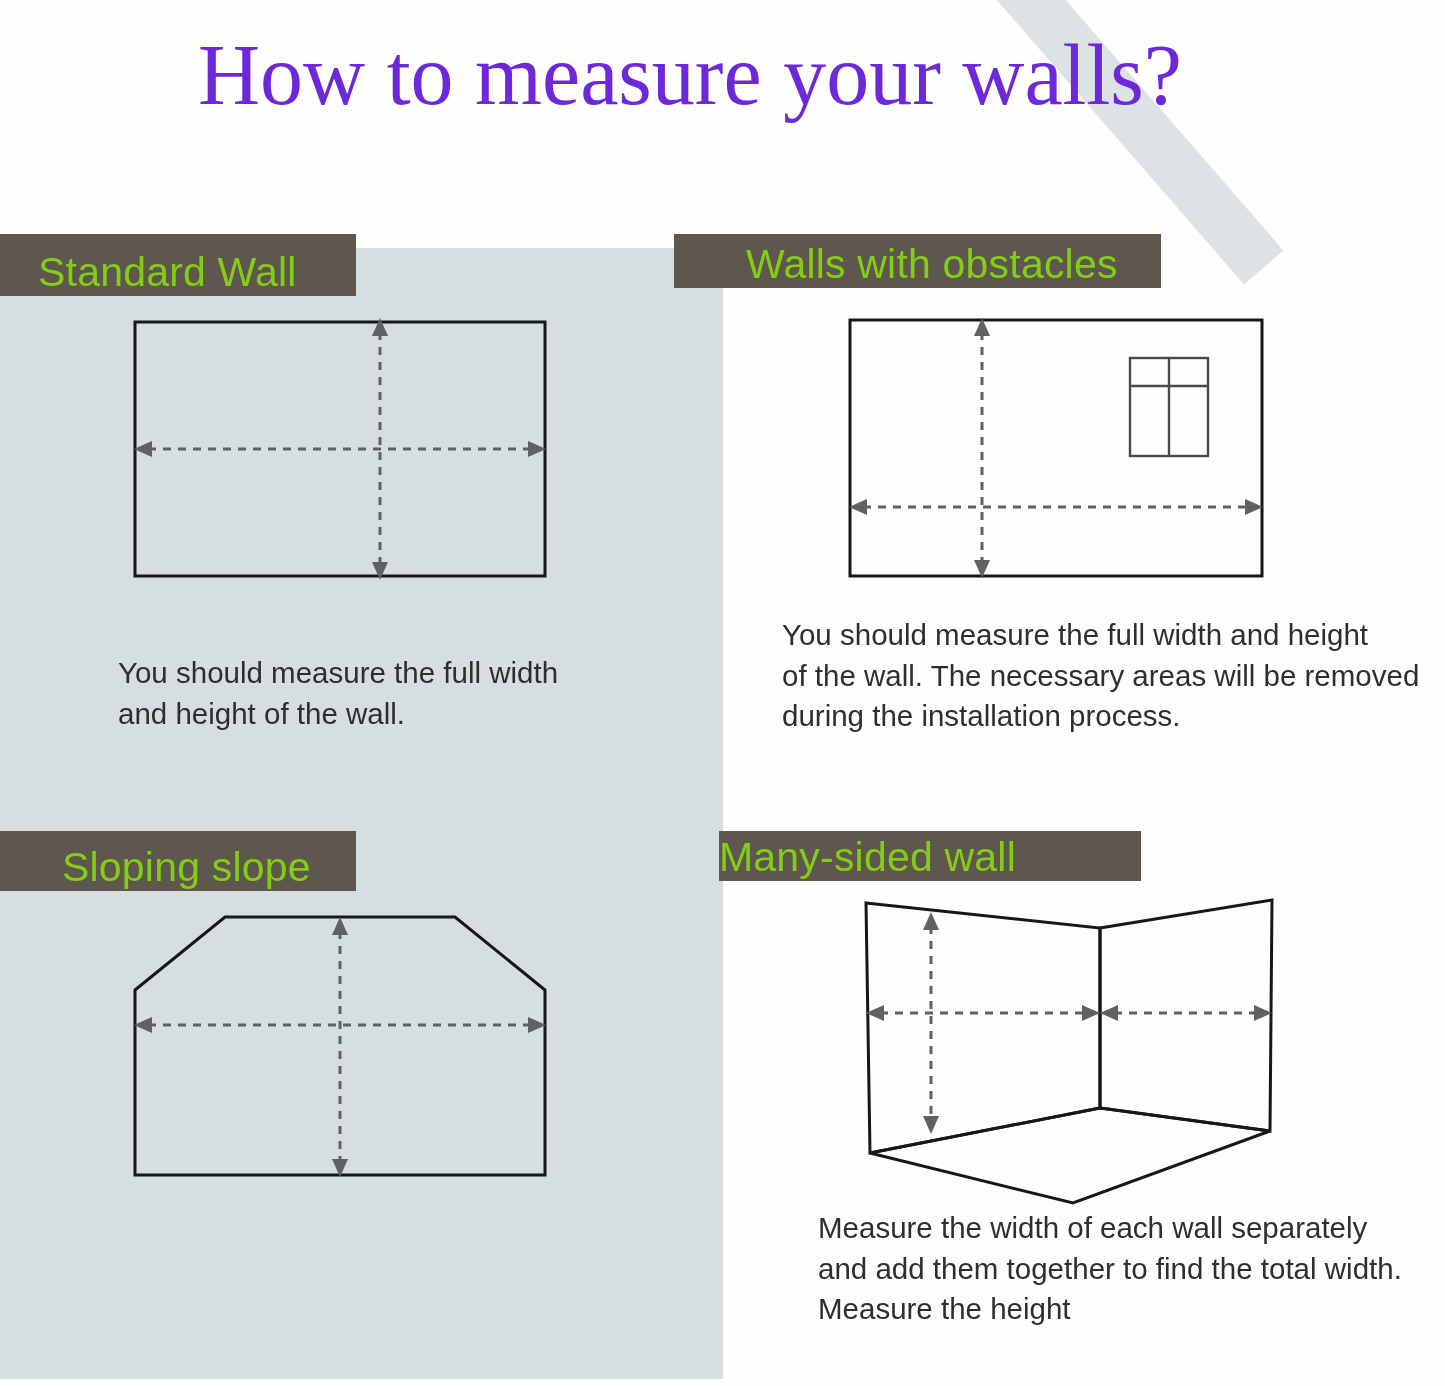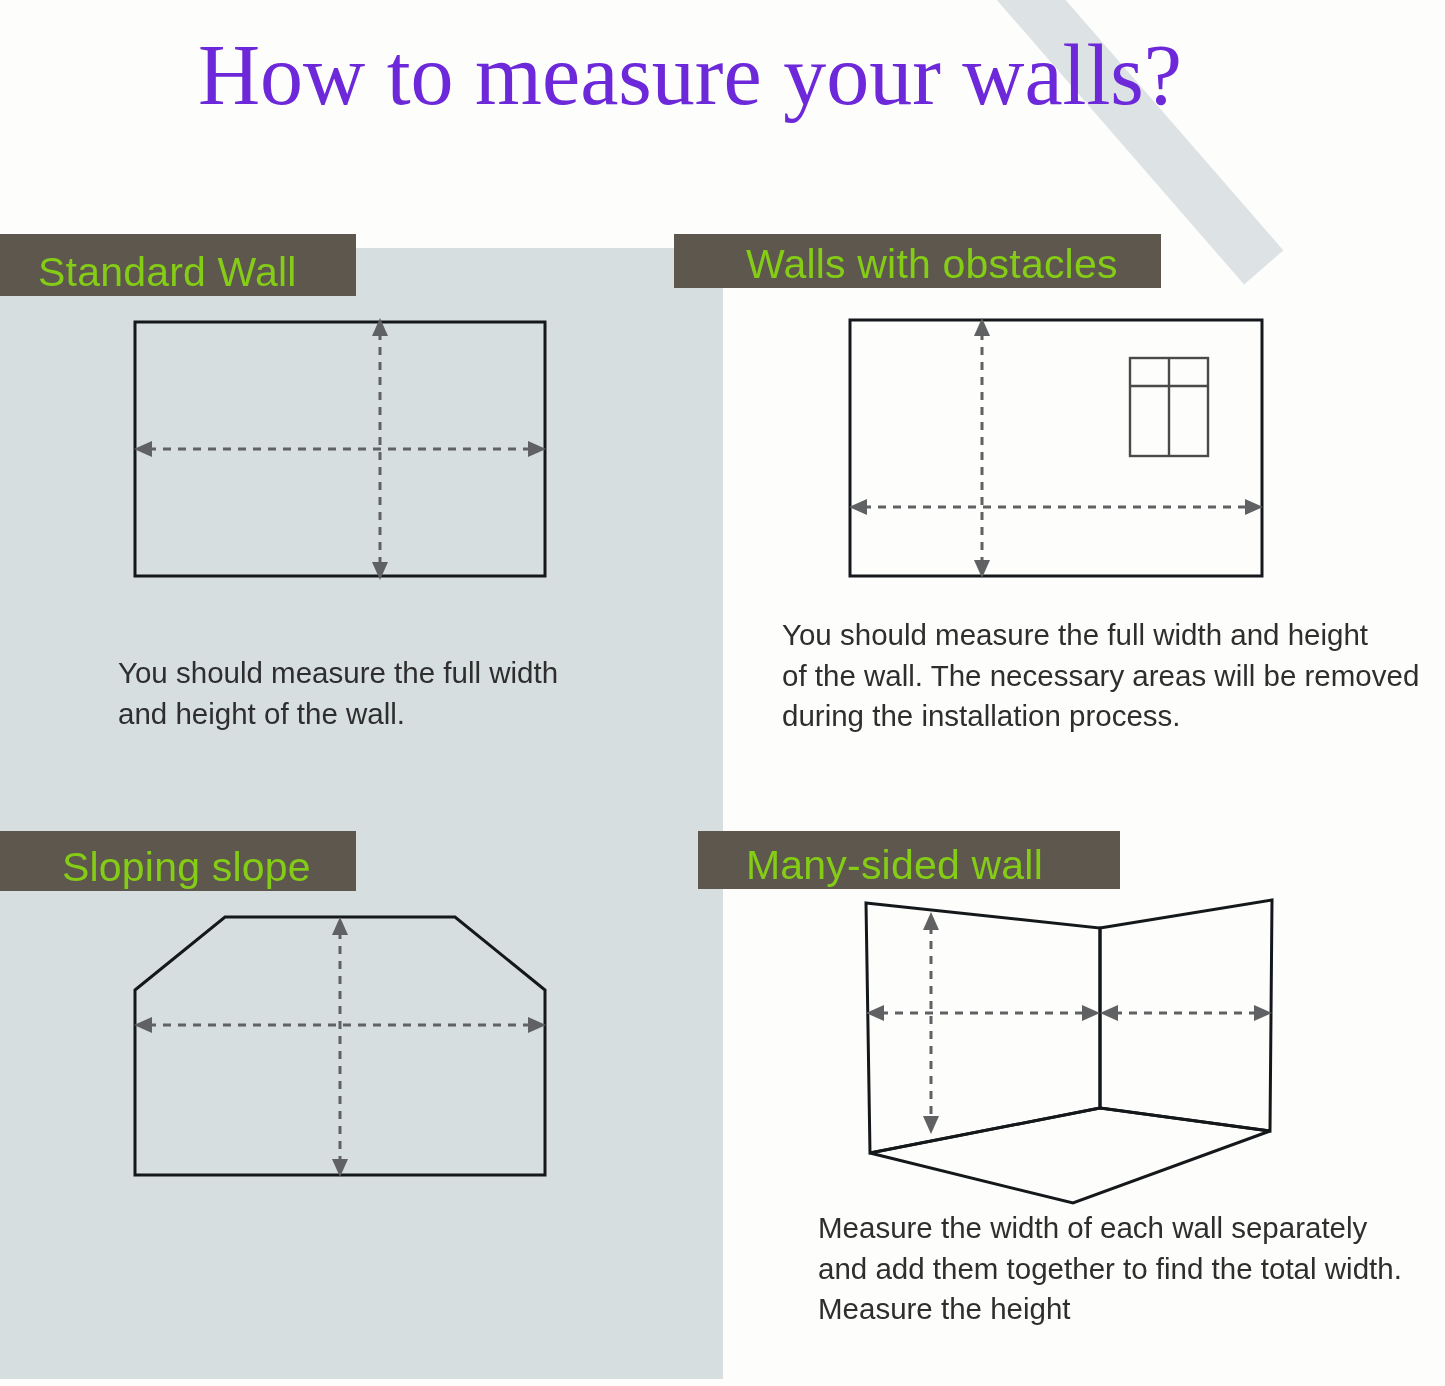--- a/index.html
+++ b/index.html
@@ -63,21 +63,21 @@
     color: #84cc16;
     display: flex;
     align-items: flex-end;
     font-size: 41px;
     letter-spacing: 0.2px;
     box-sizing: border-box;
   }
   .bar-standard   { left: 0px;    top: 234px; width: 356px; height: 62px; padding-left: 38px; }
   .bar-obstacles  { left: 674px;  top: 234px; width: 487px; height: 54px; padding-left: 72px; }
   .bar-sloping    { left: 0px;    top: 831px; width: 356px; height: 60px; padding-left: 62px; }
-  .bar-manysided  { left: 698px;  top: 831px; width: 422px; height: 58px; padding-left: 48px; }
+  .bar-manysided  { left: 719px;  top: 831px; width: 422px; height: 50px; }
 
   
   .body-text {
     position: absolute;
     font-size: 29.5px;
     line-height: 1.38;
     color: #2e2e2e;
     white-space: pre-line;
   }
   .txt-standard  { left: 118px; top: 618px; width: 520px; margin-top: 35px; }

